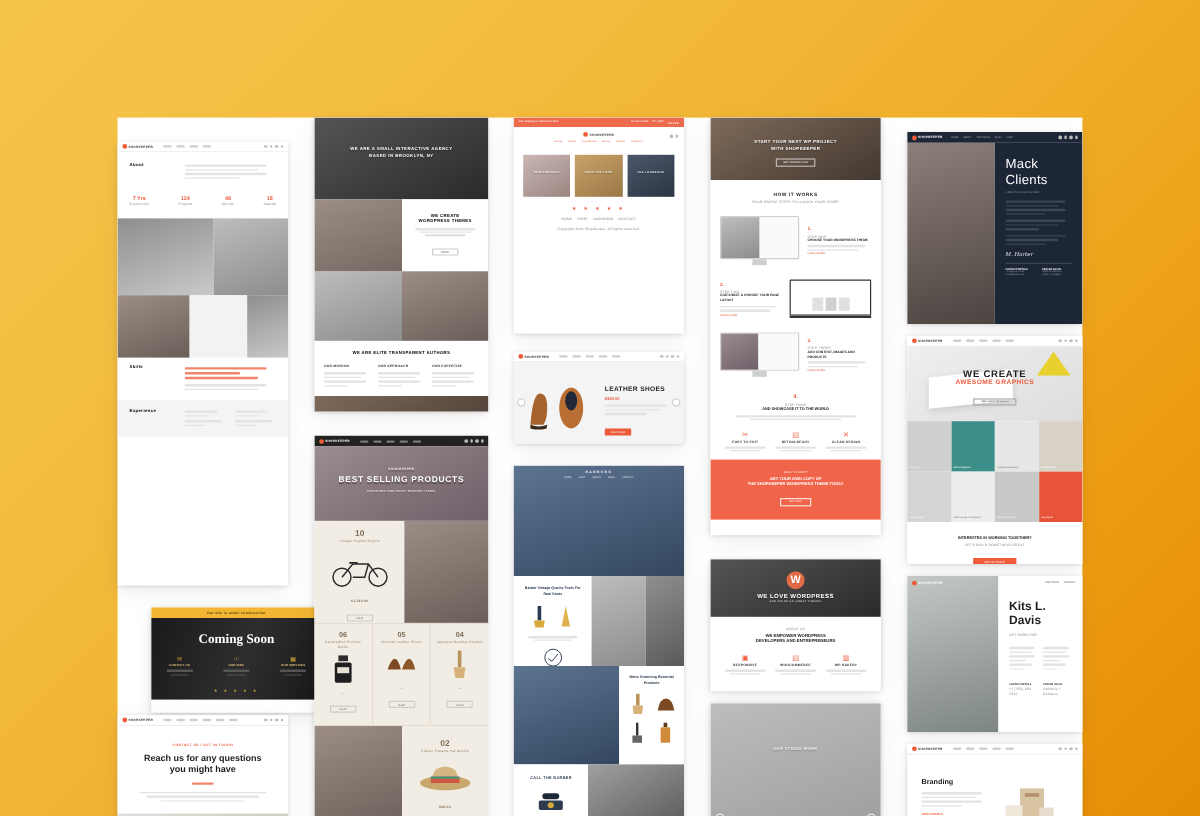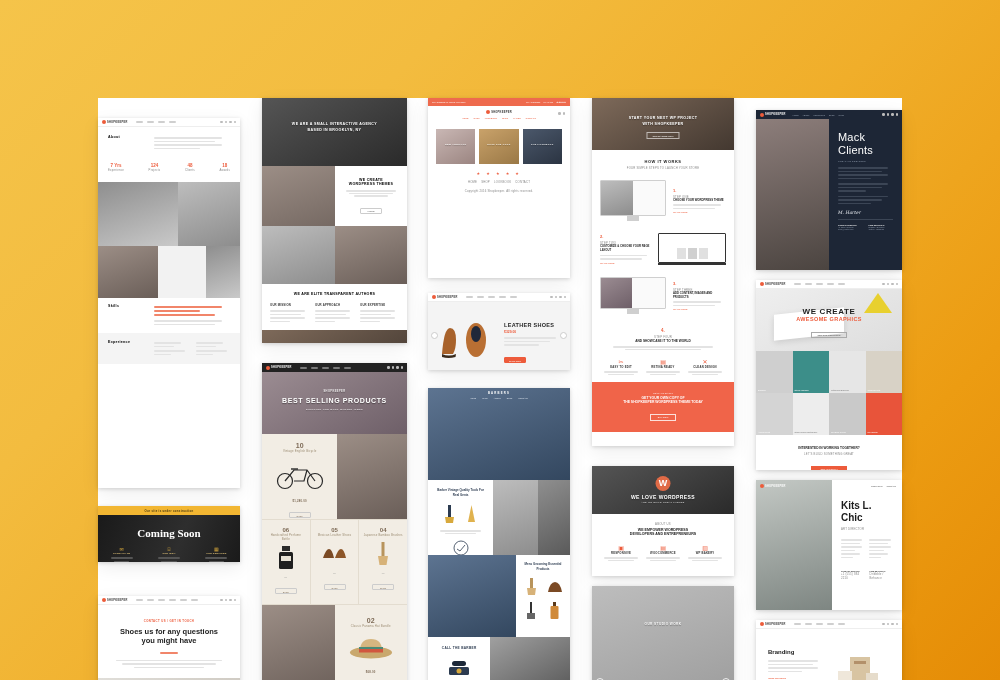--- a/index.html
+++ b/index.html
@@ -171,21 +171,21 @@
               <div class="tline sm w80"></div>
               <div class="tline sm w60"></div>
               <div class="tline sm w90" style="margin-top:3px;"></div>
               <div class="tline sm w50"></div>
             </div>
         </div>
       </div>
 
     </div>
 
-    <div class="card wide" style="top:388px; height:56px;">
+    <div class="card wide" style="top:388px; height:88px;margin-left:28px;">
       <div class="yellow-band center" style="padding:2.5px 0; font-size:2.8px; letter-spacing:.3px; color:#4a3a10; font-weight:bold;">Our site is under construction</div>
       <div style="position:relative; height:68px; background:linear-gradient(110deg,#1a1a1a,#2e2e2e 55%,#181818);">
         <div class="center" style="position:absolute; left:0; right:0; top:12px; color:#fff; font-family:'Liberation Serif',serif; font-weight:bold; font-size:11px;">Coming Soon</div>
         <div style="position:absolute; left:0; right:0; top:31px; display:flex;">
           <div style="flex:1; text-align:center;">
             <div style="font-size:5px; color:#d8a93c;">✉</div>
             <div style="font-size:2.4px; color:#e8c87a; font-weight:bold; letter-spacing:.2px;">CONTACT US</div>
             <div style="margin:2px auto 0; width:22px;">
                 <div class="tline sm" style="background:#555;"></div>
                 <div class="tline sm" style="background:#555; width:70%; margin:1px auto;"></div>
@@ -229,21 +229,21 @@
         <span class="icons">
             <i></i>
             <i></i>
             <i></i>
             <i></i>
           </span>
       </div>
       <div style="padding:14px 12px 8px; text-align:center; background:#fff;">
         <div class="heading-red" style="font-size:2.8px; letter-spacing:.4px; font-weight:bold;">CONTACT US / GET IN TOUCH</div>
         <div style="font-size:7.5px; font-weight:bold; color:#1d1d1d; margin-top:4px; line-height:1.25;">
-          <div>Shoes us for any questions</div>
+          <div>Reach us for any questions</div>
           <div>you might have</div>
         </div>
         <div style="margin:6px auto 0; width:18px;">
             <div class="tline or"></div>
           </div>
         <div style="margin-top:6px;">
           <div class="tline sm w90" style="margin:2px auto;"></div>
           <div class="tline sm w80" style="margin:2px auto;"></div>
           <div class="tline sm w60" style="margin:2px auto;"></div>
         </div>
@@ -873,21 +873,21 @@
             <span class="lt" style="color:#fff;">SHOPKEEPER</span>
           </span>
         </div>
         <div style="width:48%; background:#fff; padding:12px 9px; position:relative;">
           <div style="position:absolute; right:6px; top:5px; display:flex; gap:4px;">
             <span style="font-size:2px; color:#555;">PORTFOLIO</span>
             <span style="font-size:2px; color:#555;">CONTACT</span>
           </div>
           <div style="font-size:10px; font-weight:bold; line-height:1.2; color:#1c1c1c; margin-top:8px;">
             <div>Kits L.</div>
-            <div>Chic</div>
+            <div>Davis</div>
           </div>
           <div class="t-xs" style="margin-top:3px;">ART DIRECTOR</div>
           <div style="display:flex; gap:5px; margin-top:6px;">
             <div style="flex:1;">
                 <div class="tline sm w90"></div>
                 <div class="tline sm w80"></div>
                 <div class="tline sm w90"></div>
                 <div class="tline sm w60"></div>
                 <div class="tline sm w80"></div>
                 <div class="tline sm w50"></div>

